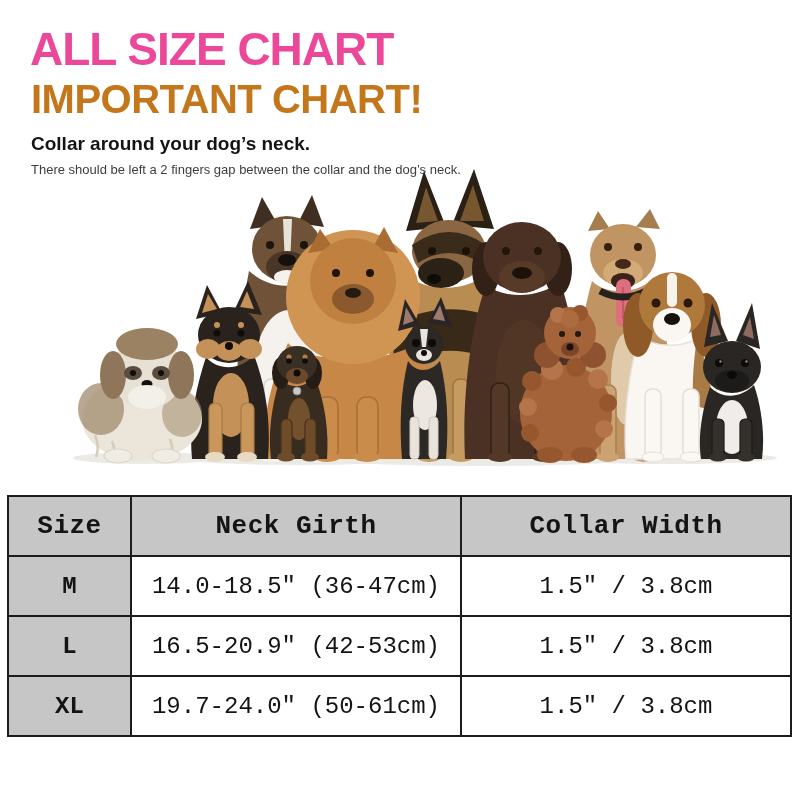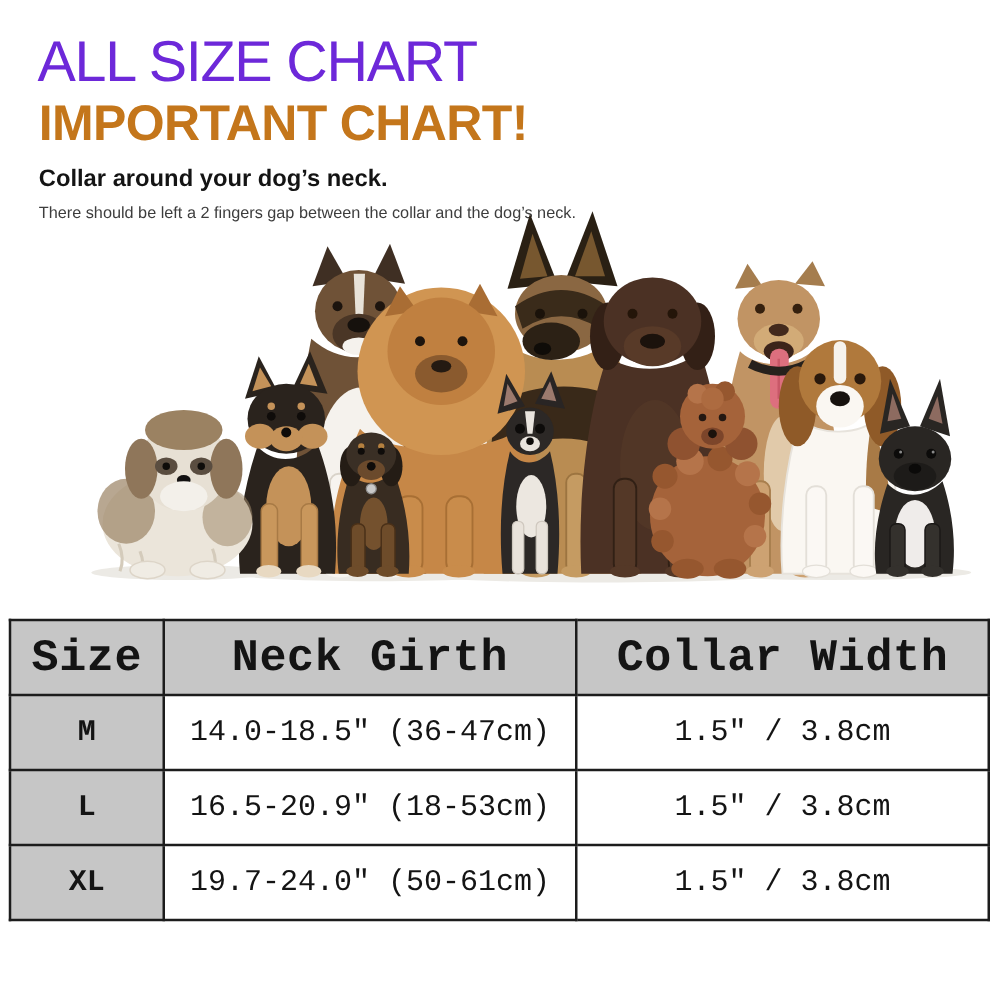--- a/index.html
+++ b/index.html
@@ -1,30 +1,30 @@
 <!DOCTYPE html>
 <html><head>
 <meta charset="utf-8">
 <style>
   * { box-sizing: border-box; }
   html,body { margin:0; padding:0; background:#ffffff; }
   .page { position:relative; width:800px; height:800px; background:#fff; overflow:hidden;
           font-family:"Liberation Sans", sans-serif; }
   .header { padding:26px 30px 0 30px; }
-  .title { margin:0; font-size:46px; line-height:46px; font-weight:400; letter-spacing:-1px; color:#6d28d9; }
+  .title { margin:0; font-size:46px; line-height:46px; font-weight:700; letter-spacing:-1px; color:#ec4899; }
   .important { margin:7px 0 0 1px; font-size:40px; line-height:40px; font-weight:700; letter-spacing:-0.5px; color:#C4761B; }
   .note-bold { margin:13px 0 0 1px; font-size:19px; line-height:23px; font-weight:700; color:#141414; }
   .note-reg  { margin:3px 0 0 1px; font-size:13px; line-height:23px; font-weight:400; color:#3D3D3D; }
   .dogs { margin-top:-14px; height:300px; position:relative; }
   .dogs svg { display:block; }
   .table-wrap { padding:28px 8px 0 7px; }
   table.size-chart { width:785px; border-collapse:collapse; table-layout:fixed;
           font-family:"Liberation Mono","DejaVu Sans Mono",monospace; color:#141414; }
   table.size-chart th, table.size-chart td { border:2px solid #1C1C1C; text-align:center; vertical-align:middle; padding:0; }
-  table.size-chart thead th { background:#C6C6C6; height:60px; font-size:36px; font-weight:700; letter-spacing:0.5px; }
+  table.size-chart thead th { background:#C6C6C6; height:60px; font-size:26px; font-weight:700; letter-spacing:0.5px; }
   table.size-chart tbody th { background:#C6C6C6; font-size:24px; font-weight:700; }
   table.size-chart tbody td { background:#FFFFFF; height:60px; font-size:24px; font-weight:400; white-space:pre;margin-left:26px; }
 </style>
 </head>
 <body>
 
 <div class="page">
 
   <div class="header">
     <h1 class="title">ALL SIZE CHART</h1>
@@ -287,21 +287,21 @@
         </tr>
       </thead>
       <tbody>
         <tr>
           <th>M</th>
           <td>14.0-18.5″ (36-47cm)</td>
           <td>1.5″ / 3.8cm</td>
         </tr>
         <tr>
           <th>L</th>
-          <td>16.5-20.9″ (18-53cm)</td>
+          <td>16.5-20.9″ (42-53cm)</td>
           <td>1.5″ / 3.8cm</td>
         </tr>
         <tr>
           <th>XL</th>
           <td>19.7-24.0″ (50-61cm)</td>
           <td>1.5″ / 3.8cm</td>
         </tr>
       </tbody>
     </table>
   </div>

